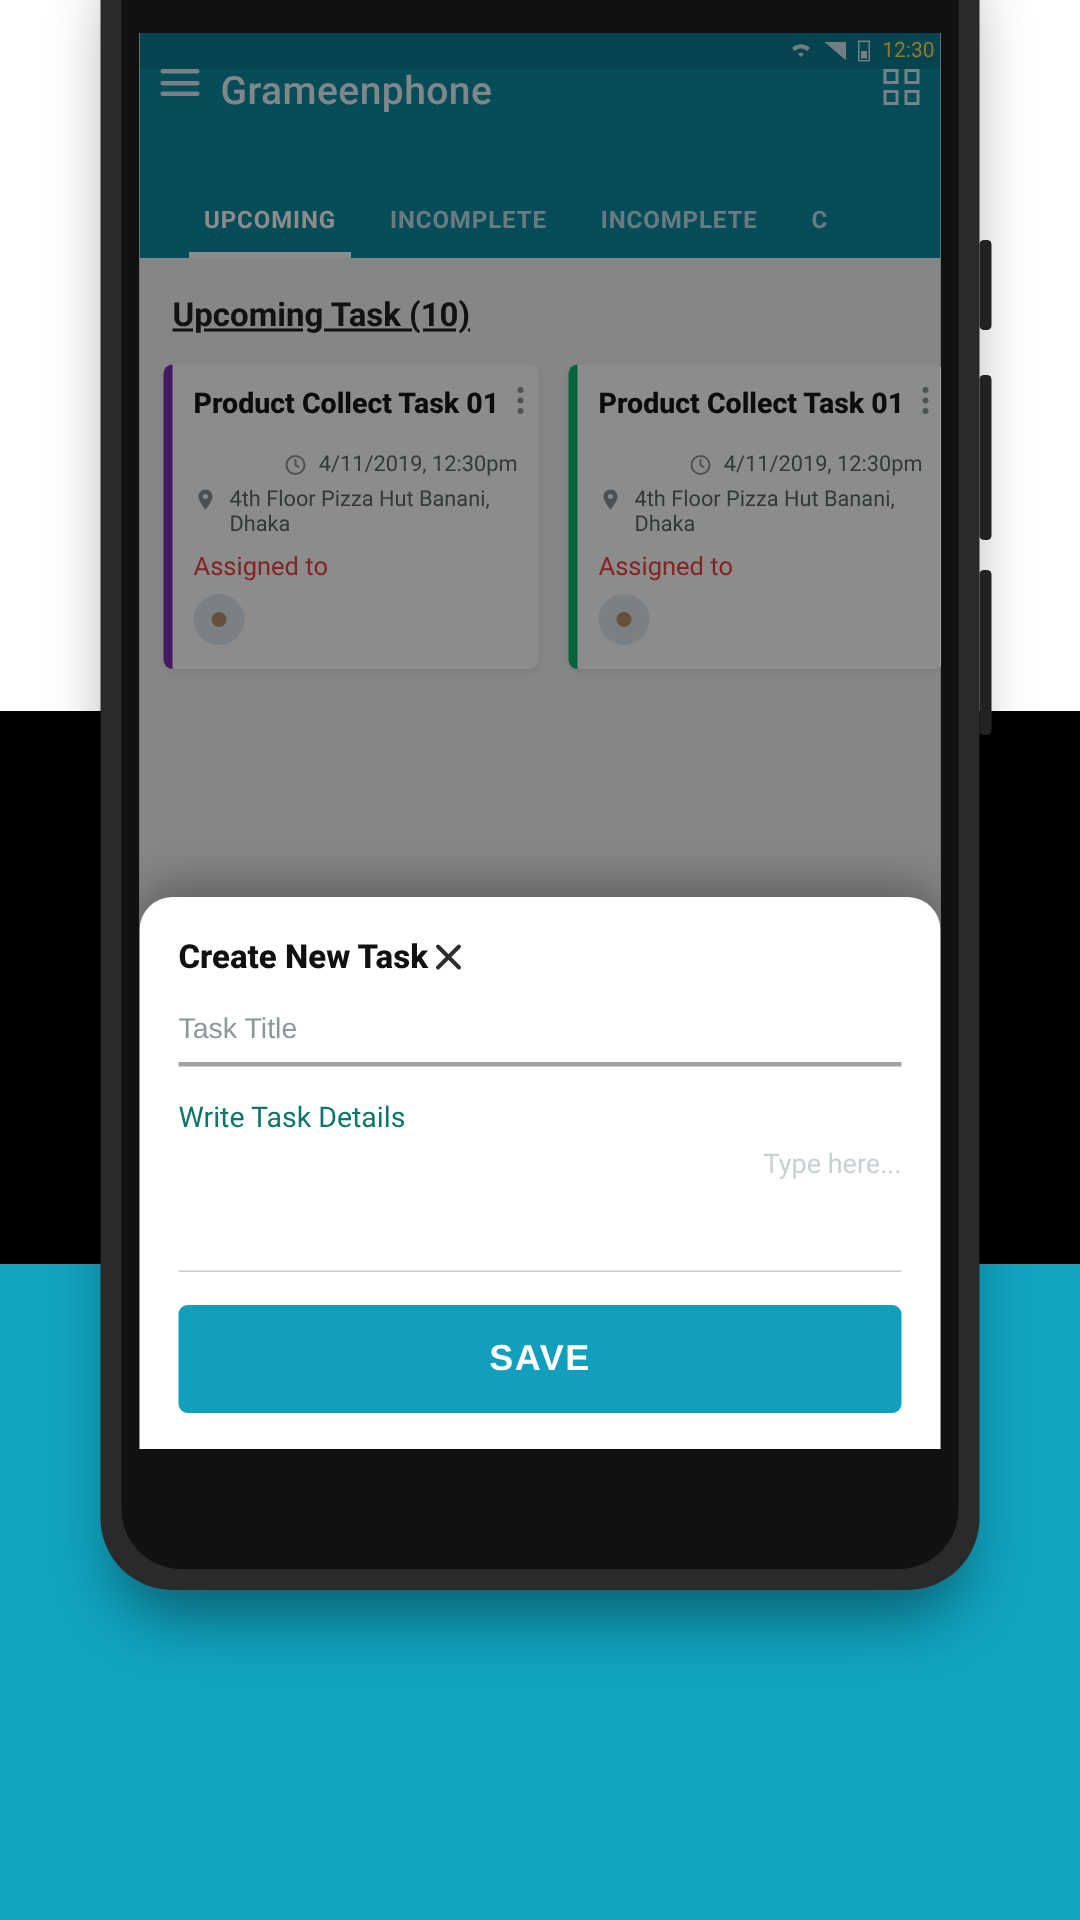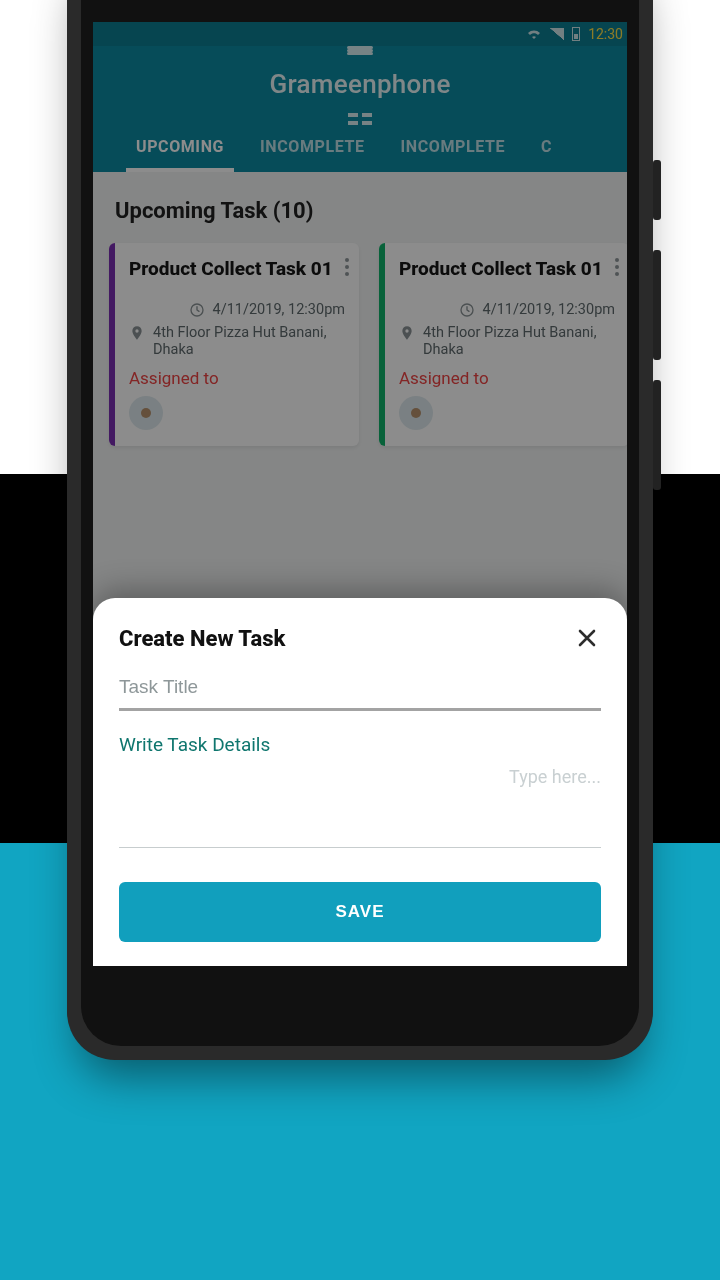--- a/index.html
+++ b/index.html
@@ -49,36 +49,36 @@
     display:flex; justify-content:flex-end; align-items:center;
     padding: 0 4px; font-size: 14px; gap:8px;
   }
   .sig { width:14px;height:12px; background:linear-gradient(to top right, transparent 48%, #cfe7ec 50%);}
   .batt { width:8px;height:14px;border:1px solid #cfe7ec; position:relative;}
   .batt::after{content:"";position:absolute;left:1px;right:1px;bottom:1px;height:5px;background:#cfe7ec;}
 
   
   .appheader {
     background:#0c8ba3; color:#eaf6f8; height:70px;
-    display:flex; align-items:center; padding:0 14px; gap:14px;flex-direction:column;
+    display:flex; align-items:flex-start; padding:0 14px; gap:14px;
   }
   .hamburger { width:26px; height:18px; display:flex; flex-direction:column; justify-content:space-between; cursor:pointer;}
   .hamburger span{height:3px;background:#d7eef2;border-radius:2px;}
   .apptitle { font-size:26px; font-weight:500; flex:1; letter-spacing:.3px;}
   .gridicon { width:24px;height:24px; display:grid; grid-template-columns:1fr 1fr; grid-template-rows:1fr 1fr; gap:4px;}
   .gridicon span{border:2px solid #d7eef2;}
 
   
   .tabs { background:#0c8ba3; display:flex; height:56px; align-items:flex-end; overflow:hidden;padding-left:25px;}
   .tab { color:#bfe1e7; font-weight:700; font-size:16px; letter-spacing:.6px; padding:0 18px 16px; white-space:nowrap; position:relative; cursor:pointer;}
   .tab.active { color:#fff; }
   .tab.active::after{content:"";position:absolute;left:8px;right:8px;bottom:0;height:4px;background:#fff;}
 
   
-  .section-h { padding:26px 22px 12px; font-size:22px; font-weight:700; color:#222;}
+  .section-h { padding:26px 22px 12px; font-size:22px; font-weight:700; color:#222;text-decoration:underline;}
 
   
   .cards { display:flex; gap:20px; padding:8px 16px 40px; }
   .card {
     flex:0 0 250px; background:#fff; border-radius:6px; position:relative;
     padding:14px 14px 16px 20px; box-shadow:0 2px 4px rgba(0,0,0,.08);
   }
   .card::before{content:"";position:absolute;left:0;top:0;bottom:0;width:6px;border-radius:6px 0 0 6px;}
   .card.purple::before{background:#7b2fb3;}
   .card.green::before{background:#0fb36b;}
@@ -91,30 +91,30 @@
   .card .more{position:absolute;top:12px;right:10px;color:#9aa3a6;font-size:20px;letter-spacing:-1px;cursor:pointer;}
   .more-dot{width:4px;height:4px;border-radius:50%;background:#8f989b;margin:3px auto;}
 
   
   .sheet {
     position:absolute; left:0; right:0; bottom:0; z-index:60;
     background:#fff; border-radius:22px 22px 0 0;
     padding:26px 26px 24px;
     box-shadow:0 -8px 30px rgba(0,0,0,.3);
   }
-  .sheet-h{display:flex;align-items:center;justify-content:space-between;margin-bottom:16px;}
+  .sheet-h{display:flex;align-items:center;justify-content:flex-start;margin-bottom:16px;}
   .sheet-h h2{font-size:22px;font-weight:800;color:#111;}
   .close{width:28px;height:28px;display:flex;align-items:center;justify-content:center;cursor:pointer;}
   .close svg{width:24px;height:24px;}
   .field{border:none;border-bottom:3px solid #a3a3a3;width:100%;font-size:19px;padding:8px 0 10px;color:#333;background:transparent;}
   .field::placeholder{color:#8e9799;}
   .lbl{font-size:19px;color:#0f766e;margin-top:22px;margin-bottom:6px;}
   .ta{border:none;border-bottom:1px solid #c7cdce;width:100%;min-height:86px;resize:none;font-size:18px;color:#0f766e;background:transparent;padding:4px 0 8px;font-family:inherit;text-align:right;}
   .ta::placeholder{color:#c9d0d2;}
-  .save{margin-top:30px;width:100%;height:60px;background:#119fbd;color:#fff;border:none;border-radius:6px;font-size:17px;font-weight:700;letter-spacing:1px;cursor:pointer;}
+  .save{margin-top:18px;width:100%;height:72px;background:#119fbd;color:#fff;border:none;border-radius:6px;font-size:24px;font-weight:700;letter-spacing:1px;cursor:pointer;}
 </style>
 </head>
 <body>
 <div class="stage">
   <div class="bg-top"></div>
     <div class="bg-mid"></div>
     <div class="bg-bot"></div>
 
   <div class="phone">
     <div class="side-btn sb1"></div>

